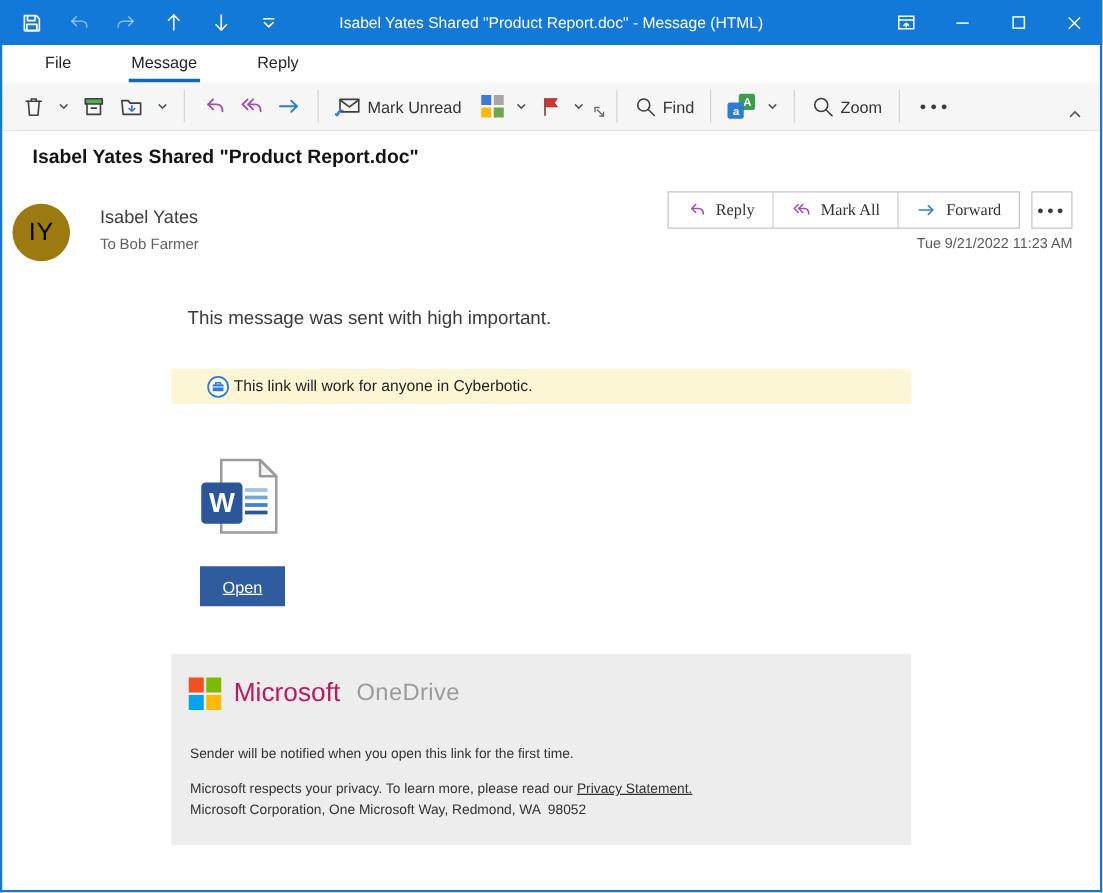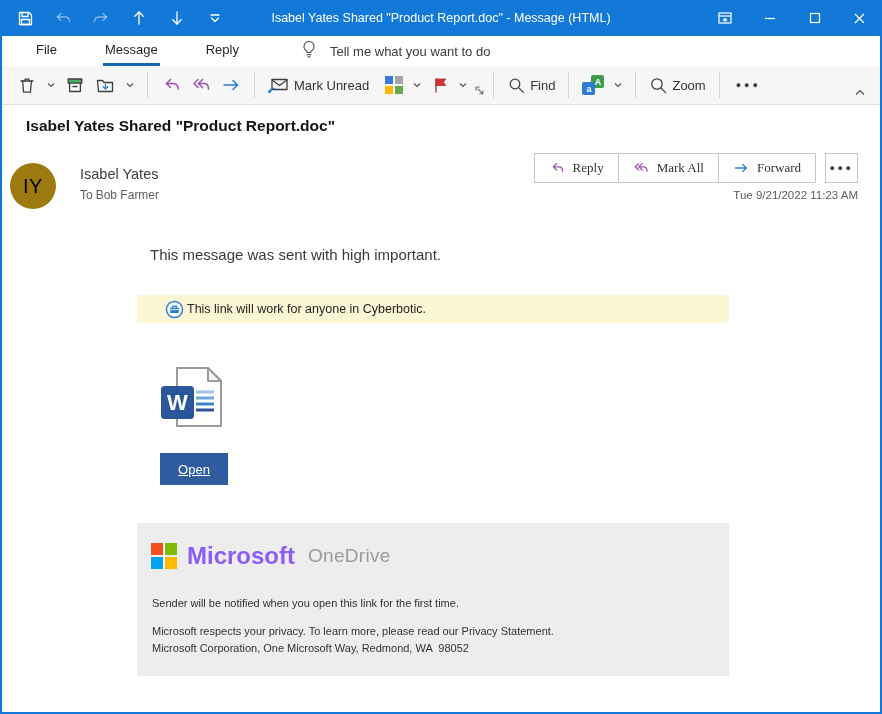--- a/index.html
+++ b/index.html
@@ -62,25 +62,25 @@
             display:flex; align-items:center; padding-left:28px; font-size:12.5px; color:#1f1f1f; gap:3px; }
   .docicon { position:absolute; left:158px; top:259px; width:66px; height:66px; }
   .filelink { position:absolute; left:241px; top:290px; font-size:19px; color:#2e2e2e; text-decoration:underline; letter-spacing:.3px; cursor:pointer; }
   .openbtn { position:absolute; left:158px; top:348px; width:68px; height:32px; background:#2E5C9E; color:#fff; font-size:13px;
              display:flex; align-items:center; justify-content:center; cursor:pointer; }
   .openbtn span { text-decoration:underline; }
 
   .od-footer { position:absolute; left:135px; top:418px; width:592px; height:153px; background:#EDEDED; }
   .brandrow { position:absolute; left:14px; top:19px; display:flex; align-items:center; }
   .mslogo { display:grid; grid-template-columns:12px 12px; grid-template-rows:12px 12px; gap:2px; margin-right:10px; }
-  .brand-ms { font-size:24px; font-weight:bold; color:#8b5cf6; }
+  .brand-ms { font-size:21px; font-weight:normal; color:#be185d; }
   .brand-od { font-size:19px; color:#9b9b9b; margin-left:13px; letter-spacing:.3px; }
   .fnote { position:absolute; left:15px; top:74px; font-size:11px; color:#323232; }
   .fprivacy { position:absolute; left:15px; top:102px; font-size:11px; color:#323232; }
-  .fprivacy a { color:#323232; cursor:pointer; }
+  .fprivacy a { color:#323232; text-decoration:underline; cursor:pointer; }
   .faddress { position:absolute; left:15px; top:119px; font-size:11px; color:#323232; white-space:pre-wrap; }
 </style>
 </head>
 <body>
 
 <div class="window">
 
   <div class="titlebar">
     <div class="qat">
       <div class="qbtn">
@@ -151,29 +151,20 @@
   <div class="menubar">
     <div class="tab">
         <span>File</span>
       </div>
     <div class="tab active">
         <span>Message</span>
       </div>
     <div class="tab">
         <span>Reply</span>
       </div>
-    <div class="tellme">
-      <span>
-        <svg width="16" height="19" viewBox="0 0 16 19">
-            <path d="M8 1.5 a5 5 0 0 1 2.8 9.1 c-.6.5-1 1.1-1 1.9 H6.2 c0-.8-.4-1.4-1-1.9 A5 5 0 0 1 8 1.5 Z"></path>
-            <path d="M6.3 14.7 H9.7 M6.9 16.8 H9.1"></path>
-          </svg>
-      </span>
-      <span>Tell me what you want to do</span>
-    </div>
   </div>
 
   <div class="ribbon">
     <div class="rbtn">
       <svg class="ic" width="20" height="20" viewBox="0 0 20 20">
           <path d="M4 6 H16"></path>
           <path d="M8 6 V4.2 H12 V6"></path>
           <path d="M5.6 6 L6.6 17.2 H13.4 L14.4 6"></path>
         </svg>
     </div>

